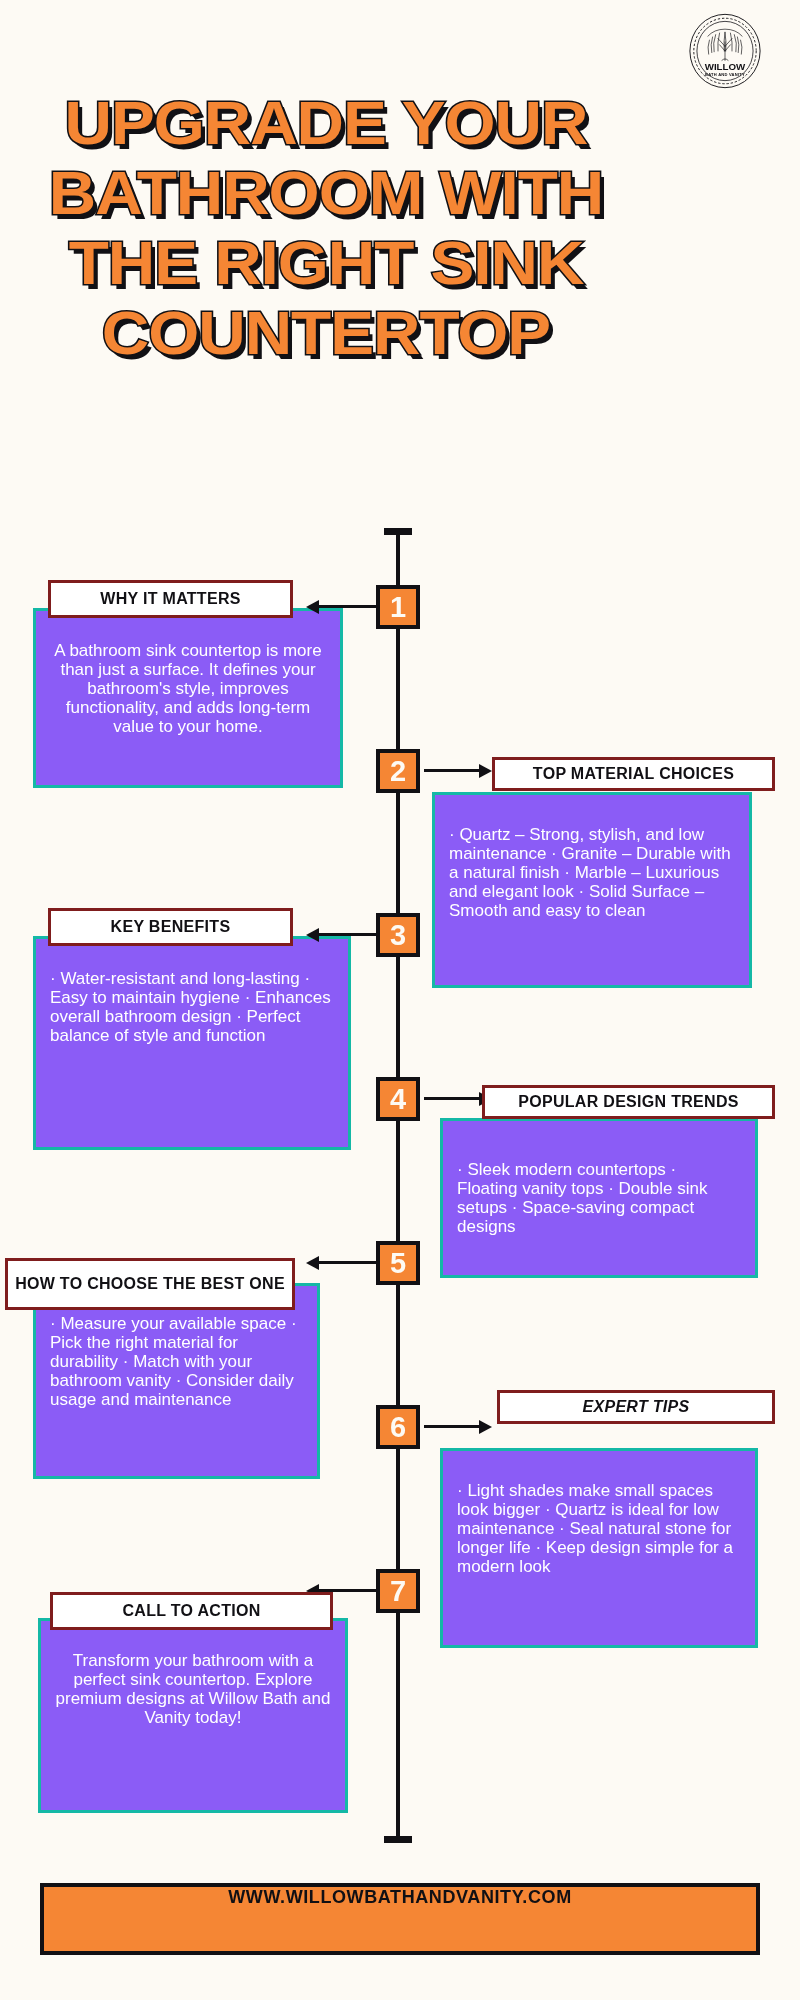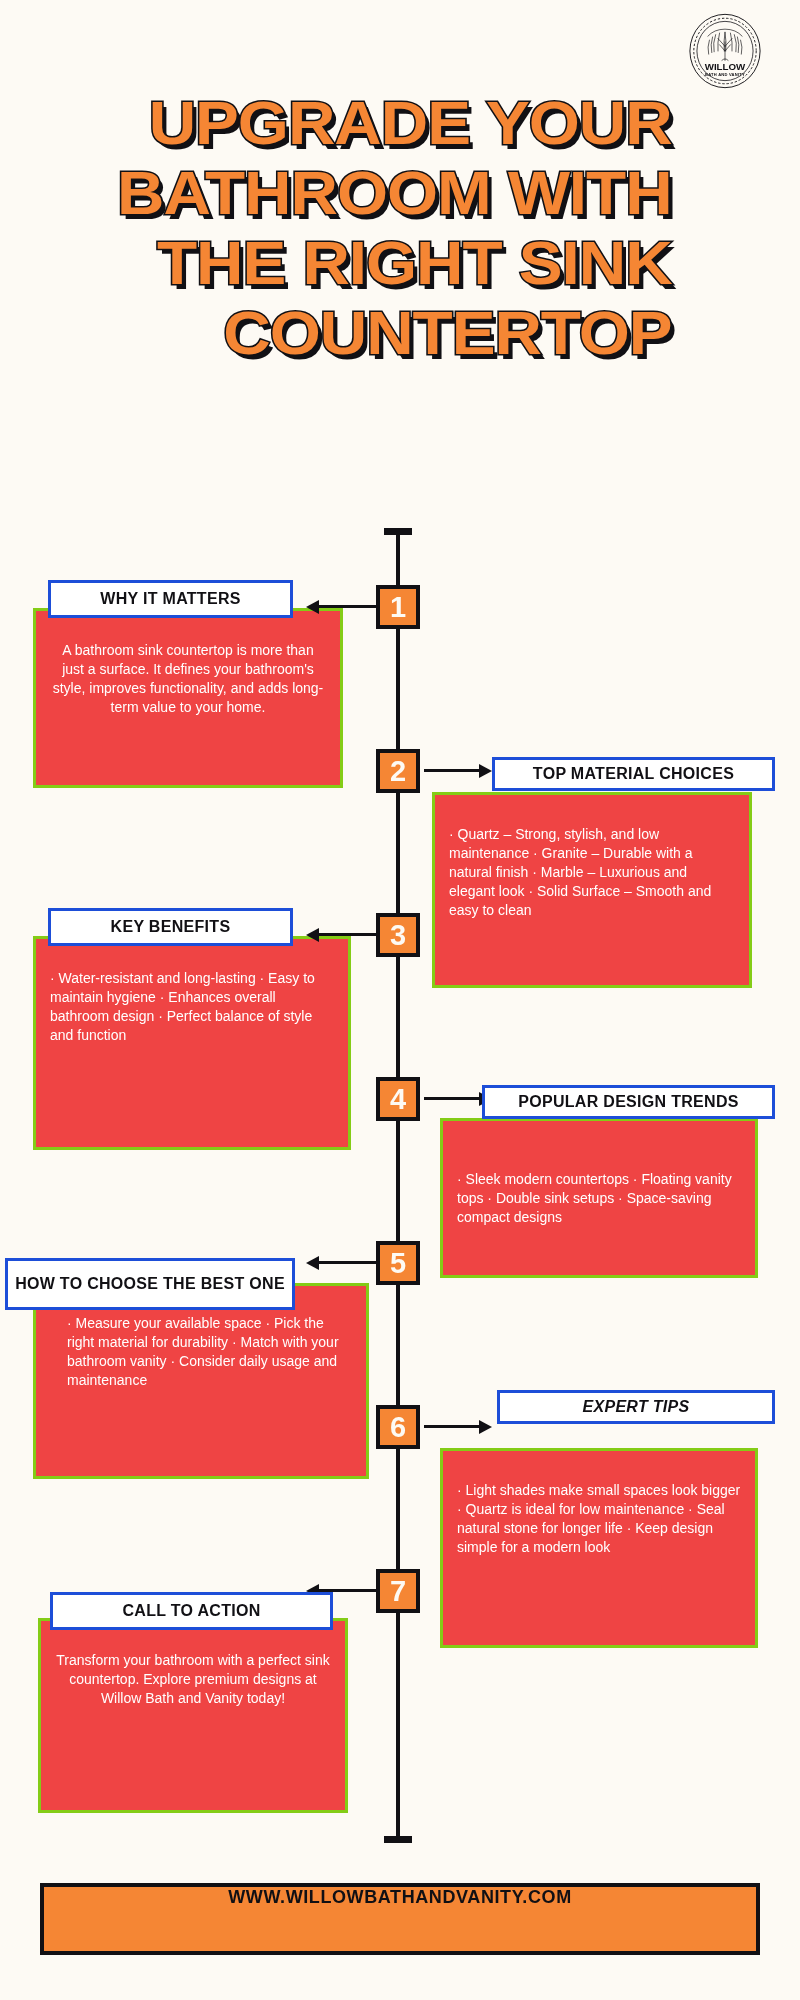--- a/index.html
+++ b/index.html
@@ -12,21 +12,21 @@
 
   
   .logo{
     position:absolute;left:686px;top:12px;width:78px;height:78px;
   }
   .logo svg{display:block;width:78px;height:78px;}
 
   
   .title{
     position:absolute;left:0;top:88px;width:652px;
-    text-align:right;
+    text-align:center;
   }
   .title-line{
     display:block;
     font-family:"Liberation Sans", sans-serif;
     font-weight:bold;
     font-size:62px;
     line-height:70px;
     letter-spacing:-1px;
     color:#f58634;
     -webkit-text-stroke:3px #111014;
@@ -65,32 +65,32 @@
     content:"";position:absolute;top:-5px;width:0;height:0;
     border-top:7px solid transparent;border-bottom:7px solid transparent;
   }
   .arrow.left::after{left:-12px;border-right:13px solid #111014;}
   .arrow.right::after{right:-12px;border-left:13px solid #111014;}
 
   
   .card{position:absolute;}
   .card-body{
     position:absolute;
-    background:#ef4444;
-    border:3px solid #84cc16;
+    background:#8b5cf6;
+    border:3px solid #14b8a6;
     box-sizing:border-box;
     color:#ffffff;
-    font-size:14px;
+    font-size:17px;
     line-height:19px;
     padding:30px 14px 12px 14px;
   }
   .card-head{
     position:absolute;
     background:#ffffff;
-    border:3px solid #1d4ed8;
+    border:3px solid #7f1d1d;
     box-sizing:border-box;
     color:#111014;
     font-size:16px;
     font-weight:bold;
     letter-spacing:0.3px;
     display:flex;align-items:center;justify-content:center;
     text-align:center;
     z-index:4;
     line-height:20px;
   }
@@ -191,21 +191,21 @@
   </div>
   <div class="card-head" style="left:482px;top:1085px;width:293px;height:34px;">POPULAR DESIGN TRENDS</div>
 </div>
 
 <div class="badge" style="top:1241px">
   <span>5</span>
 </div>
 <div class="arrow left" style="left:318px;top:1261px;width:58px;"></div>
 
 <div class="card">
-  <div class="card-body body-left" style="left:33px;top:1283px;width:336px;height:196px;padding:28px 14px 12px 31px;">· Measure your available space
+  <div class="card-body body-left" style="left:33px;top:1283px;width:287px;height:196px;padding:28px 14px 12px 14px;">· Measure your available space
  · Pick the right material for durability
  · Match with your bathroom vanity
  · Consider daily usage and maintenance</div>
   <div class="card-head" style="left:5px;top:1258px;width:290px;height:52px;">HOW TO CHOOSE THE BEST ONE</div>
 </div>
 
 <div class="badge" style="top:1405px">
   <span>6</span>
 </div>
 <div class="arrow right" style="left:424px;top:1425px;width:56px;"></div>

